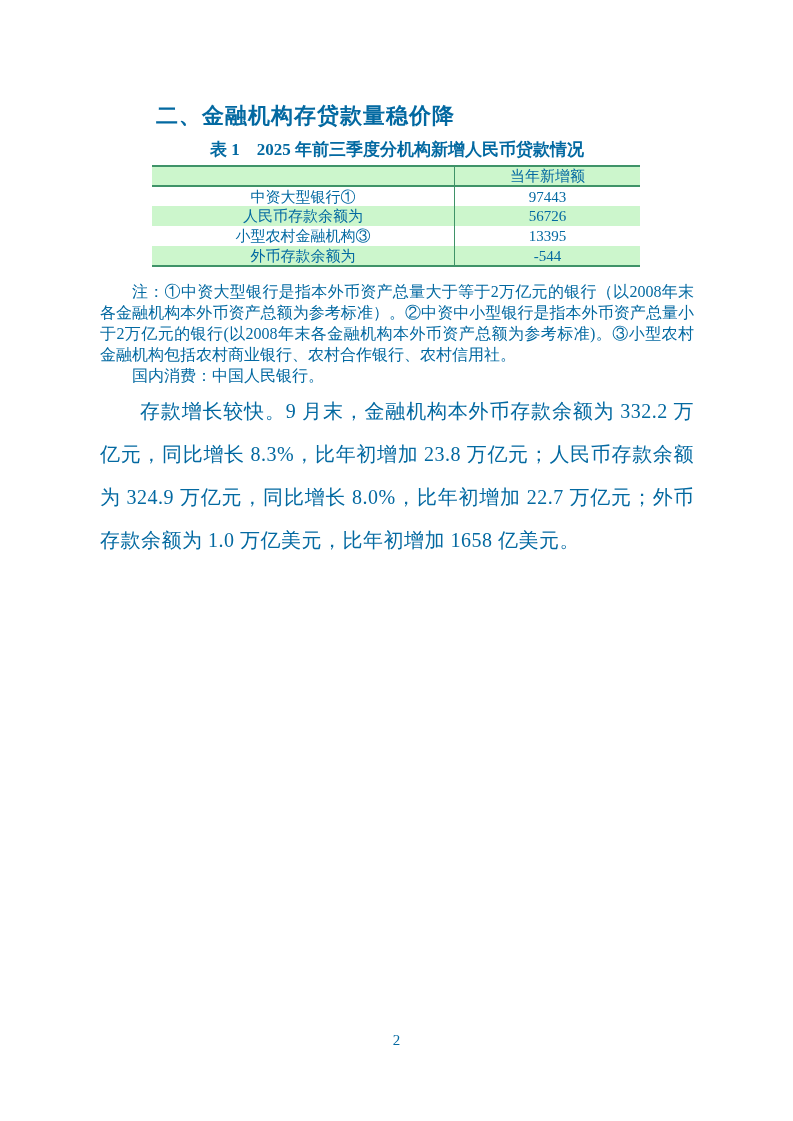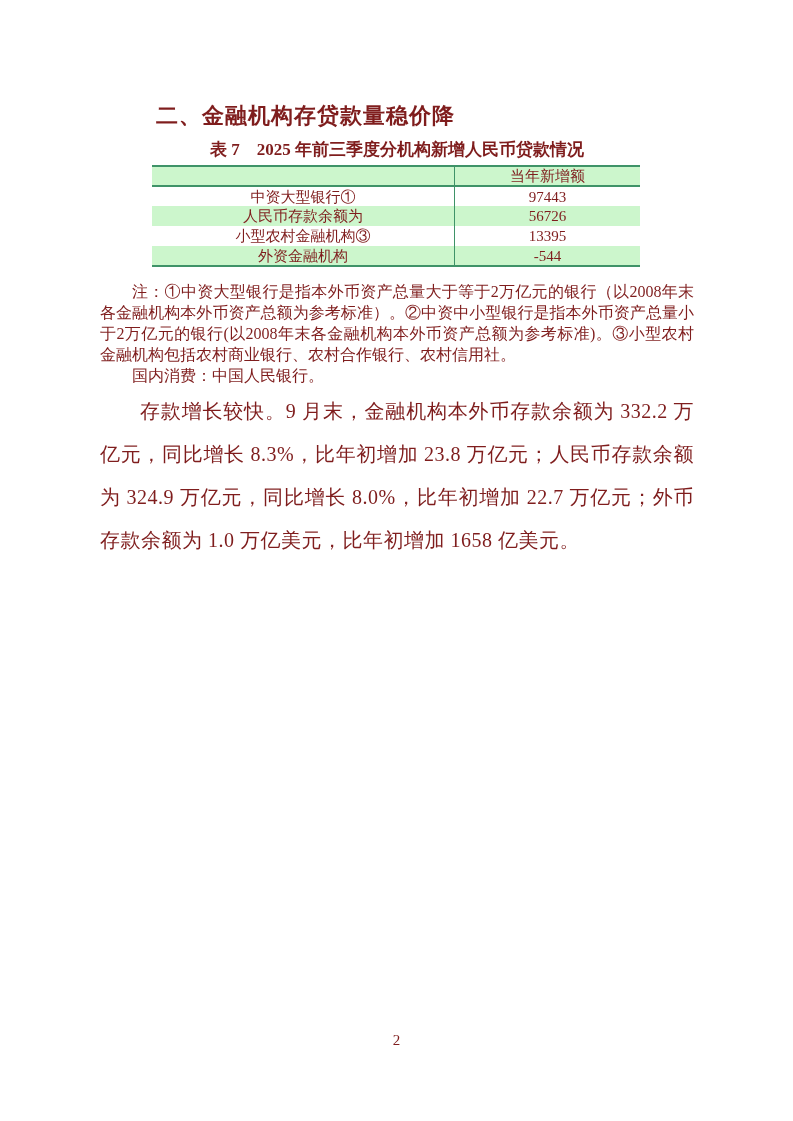--- a/index.html
+++ b/index.html
@@ -6,21 +6,21 @@
     --row-green: #ccf6cc;
     --border-green: #3f9368;
   }
   * { box-sizing: border-box; }
   html, body { margin: 0; padding: 0; background: #ffffff; }
   .page {
     position: relative;
     width: 793px;
     height: 1107px;
     background: #ffffff;
-    color: #7f1d1d;
+    color: #0369a1;
     font-family: "Liberation Serif", "DejaVu Serif", serif;
     overflow: hidden;
   }
   .content {
     position: absolute;
     left: 100px;
     top: 0;
     width: 594px;
   }
   .heading {
@@ -102,21 +102,21 @@
 </style>
 </head>
 <body>
 
 <div class="page">
   <div class="content">
 
     <h1 class="heading">二、金融机构存贷款量稳价降</h1>
 
 
-    <div class="table-title">表 7　2025 年前三季度分机构新增人民币贷款情况</div>
+    <div class="table-title">表 1　2025 年前三季度分机构新增人民币贷款情况</div>
 
 
     <table class="loan-table">
       <thead>
         <tr>
           <th></th>
           <th>当年新增额</th>
         </tr>
       </thead>
       <tbody>
@@ -126,21 +126,21 @@
           </tr>
           <tr>
             <td>人民币存款余额为</td>
             <td>56726</td>
           </tr>
           <tr>
             <td>小型农村金融机构③</td>
             <td>13395</td>
           </tr>
           <tr>
-            <td>外资金融机构</td>
+            <td>外币存款余额为</td>
             <td>-544</td>
           </tr>
         </tbody>
     </table>
 
     <div class="notes">
       <p>注：①中资大型银行是指本外币资产总量大于等于2万亿元的银行（以2008年末各金融机构本外币资产总额为参考标准）。②中资中小型银行是指本外币资产总量小于2万亿元的银行(以2008年末各金融机构本外币资产总额为参考标准)。③小型农村金融机构包括农村商业银行、农村合作银行、农村信用社。</p>
       <p>国内消费：中国人民银行。</p>
     </div>
 

